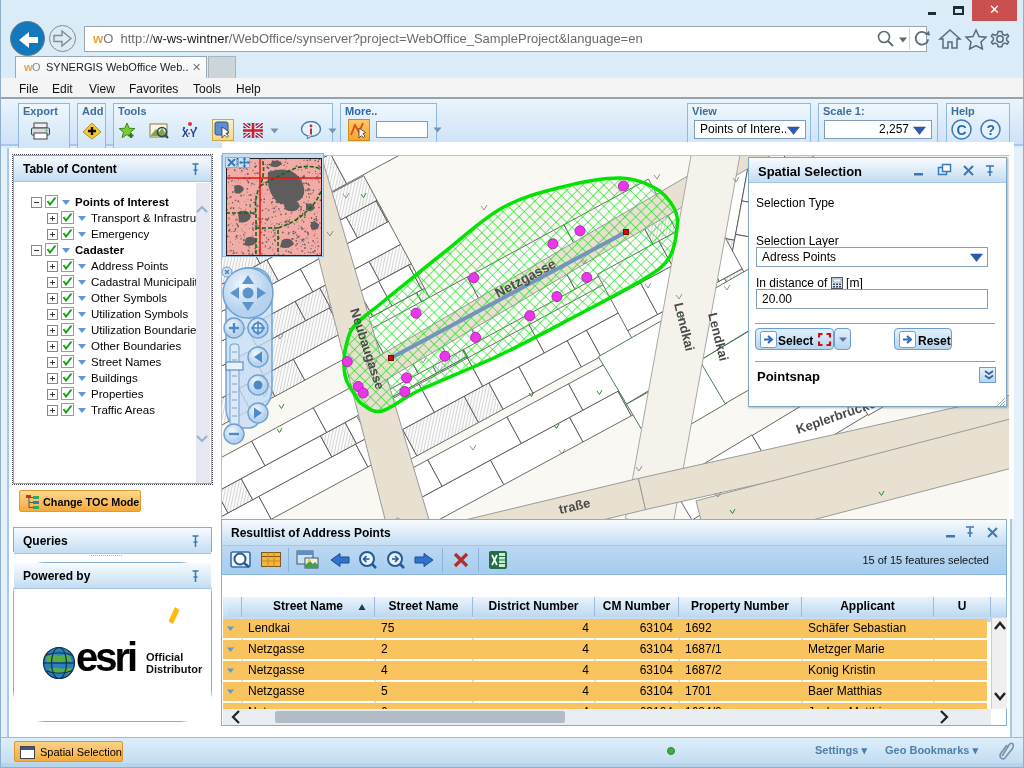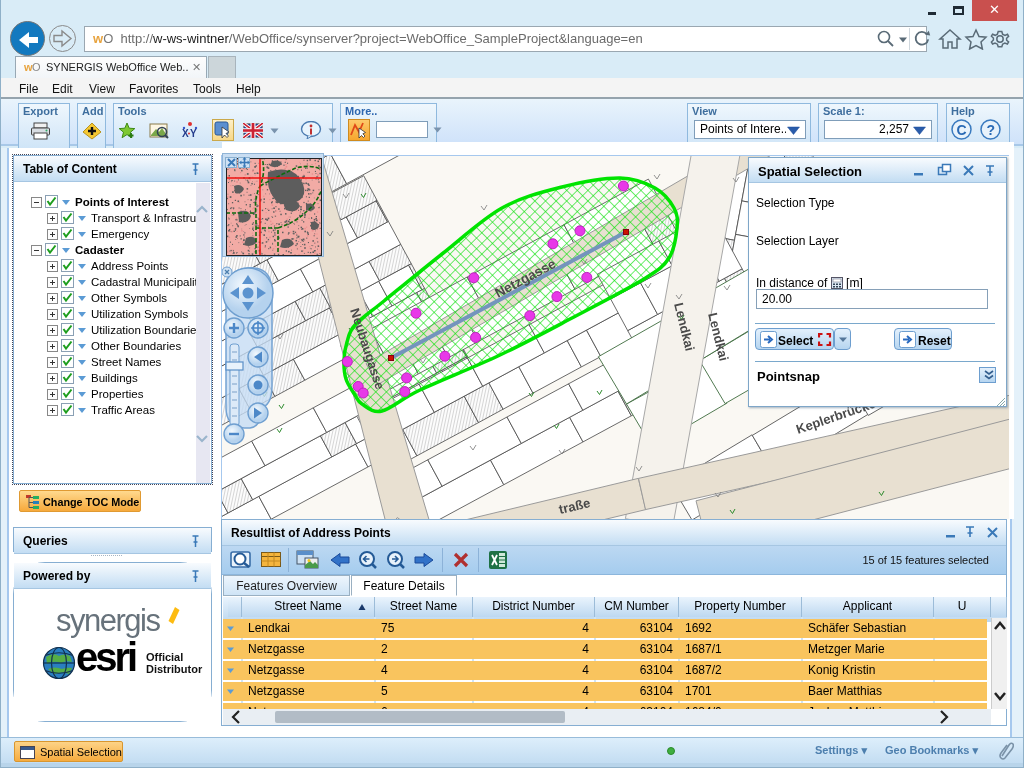--- a/index.html
+++ b/index.html
@@ -1612,21 +1612,20 @@
     </div>
   </div>
 <div class="panel" id="poweredby">
  <div class="phead">
       <span class="t">Powered by</span>
       <svg width="11" height="13" style="position:absolute;right:10px;top:7px;">
         <path d="M5.5,1 L5.5,7 M2.5,1 L8.5,1 M3.5,7 L7.5,7 M5.5,7 L5.5,12" stroke="#3a79b8" stroke-width="1.5"></path>
       </svg>
     </div>
  <div style="position:absolute;left:0;top:26px;width:197px;height:132px;background:#fff;overflow:hidden;">
-  <div style="position:absolute;left:42px;top:14px;font-size:31px;color:#67727b;letter-spacing:-1.5px;">synergis</div>
   <svg width="16" height="22" style="position:absolute;left:152px;top:16px;">
         <polygon points="2.5,16 9,2 13.5,5 7,19" fill="#fdbb11"></polygon>
       </svg>
   <svg width="34" height="34" style="position:absolute;left:28px;top:57px;">
     <circle cx="17" cy="17" r="15.5" fill="#2a7fc0"></circle>
     <path d="M4,11 Q11,6 17,10 Q22,7 28,10 L30,16 Q24,14 19,17 Q12,14 5,18 Z" fill="#55ad45"></path>
     <path d="M6,23 Q13,20 20,23 Q25,21 30,22 L27,28 Q20,25 13,28 Q9,26 6,23 Z" fill="#55ad45"></path>
     <g stroke="#12314f" stroke-width="1.2" fill="none">
       <circle cx="17" cy="17" r="15.5"></circle>
       <ellipse cx="17" cy="17" rx="7.5" ry="15.5"></ellipse>
@@ -1649,20 +1648,23 @@
    <rect x="16" y="10" width="9" height="2.5" fill="#3a79b8"></rect>
    <rect x="40.5" y="4.5" width="8" height="7" fill="none" stroke="#3a79b8" stroke-width="1.5"></rect>
    <rect x="44.5" y="1.5" width="8" height="7" fill="#fff" stroke="#3a79b8" stroke-width="1.5"></rect>
    <path d="M66,3 L75,12 M75,3 L66,12" stroke="#3a79b8" stroke-width="2"></path>
    <path d="M92,3 L92,9 M88,3 L96,3 M89.5,9 L94.5,9 M92,9 L92,13" stroke="#3a79b8" stroke-width="1.6"></path>
   </svg>
  </div>
  <div style="position:absolute;left:1px;top:26px;width:255px;height:222px;background:#fff;font-size:11px;">
   <div class="slabel" style="top:13px;">Selection Type</div>
   <div class="slabel" style="top:51px;">Selection Layer</div>
+  <div class="scombo" style="top:63px;font-size:12px;">Adress Points<svg width="13" height="10" style="position:absolute;right:4px;top:5px;">
+          <path d="M0.5,1 L12.5,1 L6.5,8.5 Z" fill="#2a5caa" stroke="#1a4a9a" stroke-width="0.5"></path>
+        </svg></div>
   <div class="slabel" style="top:93px;">In distance of <svg width="12" height="12" style="vertical-align:-2px;">
           <rect x="0.5" y="0.5" width="11" height="11" fill="#dde8f4" stroke="#556"></rect>
           <rect x="2" y="2" width="8" height="3" fill="#fff" stroke="#667" stroke-width="0.5"></rect>
           <g fill="#345">
             <rect x="2" y="6.5" width="2" height="1.5"></rect>
             <rect x="5" y="6.5" width="2" height="1.5"></rect>
             <rect x="8" y="6.5" width="2" height="1.5"></rect>
             <rect x="2" y="9" width="2" height="1.5"></rect>
             <rect x="5" y="9" width="2" height="1.5"></rect>
             <rect x="8" y="9" width="2" height="1.5"></rect>
@@ -1771,26 +1773,22 @@
 <svg width="20" height="20" style="position:absolute;left:266px;top:4px;">
         <rect x="1" y="1" width="18" height="18" rx="2" fill="#1e7145"></rect>
         <rect x="11" y="3" width="6" height="14" fill="#cfe8d8"></rect>
         <line x1="11" y1="6.5" x2="17" y2="6.5" stroke="#1e7145"></line>
         <line x1="11" y1="10" x2="17" y2="10" stroke="#1e7145"></line>
         <line x1="11" y1="13.5" x2="17" y2="13.5" stroke="#1e7145"></line>
         <path d="M4,5 L9,15 M9,5 L4,15" stroke="#fff" stroke-width="1.8"></path>
       </svg>
 <span style="position:absolute;right:17px;top:8px;font-size:11px;color:#111;">15 of 15 features selected</span>
     </div>
- <div id="rtabs">
-      <div class="rtab" style="left:1px;width:127px;background:linear-gradient(#eef6fd,#cfe4f6);color:#222;"><span style="position:relative;top:3px;">Features Overview</span></div>
-<div class="rtab" style="left:129px;width:106px;background:#fff;border-bottom:1px solid #fff;"><span style="position:relative;top:3px;">Feature Details</span></div>
-    </div>
  <div id="rtable">
-      <div style="position:absolute;left:0;top:0;width:784px;height:25px;background:linear-gradient(#eaf4fd,#bdd8f0);">
+      <div style="position:absolute;left:0;top:0;width:784px;height:25px;background:linear-gradient(#eaf4fd,#bdd8f0);font-weight:bold;">
         <div class="hcell" style="left:5px;width:14px;"></div>
         <div class="hcell" style="left:19px;width:133px;">Street Name<svg width="8" height="8" style="position:absolute;right:8px;top:6px;">
             <path d="M4,1 L7.5,7 L0.5,7 Z" fill="#1a3a6b"></path>
           </svg></div>
         <div class="hcell" style="left:152px;width:98px;">Street Name</div>
         <div class="hcell" style="left:250px;width:122px;">District Number</div>
         <div class="hcell" style="left:372px;width:84px;">CM Number</div>
         <div class="hcell" style="left:456px;width:123px;">Property Number</div>
         <div class="hcell" style="left:579px;width:132px;">Applicant</div>
         <div class="hcell" style="left:711px;width:57px;">U</div>

